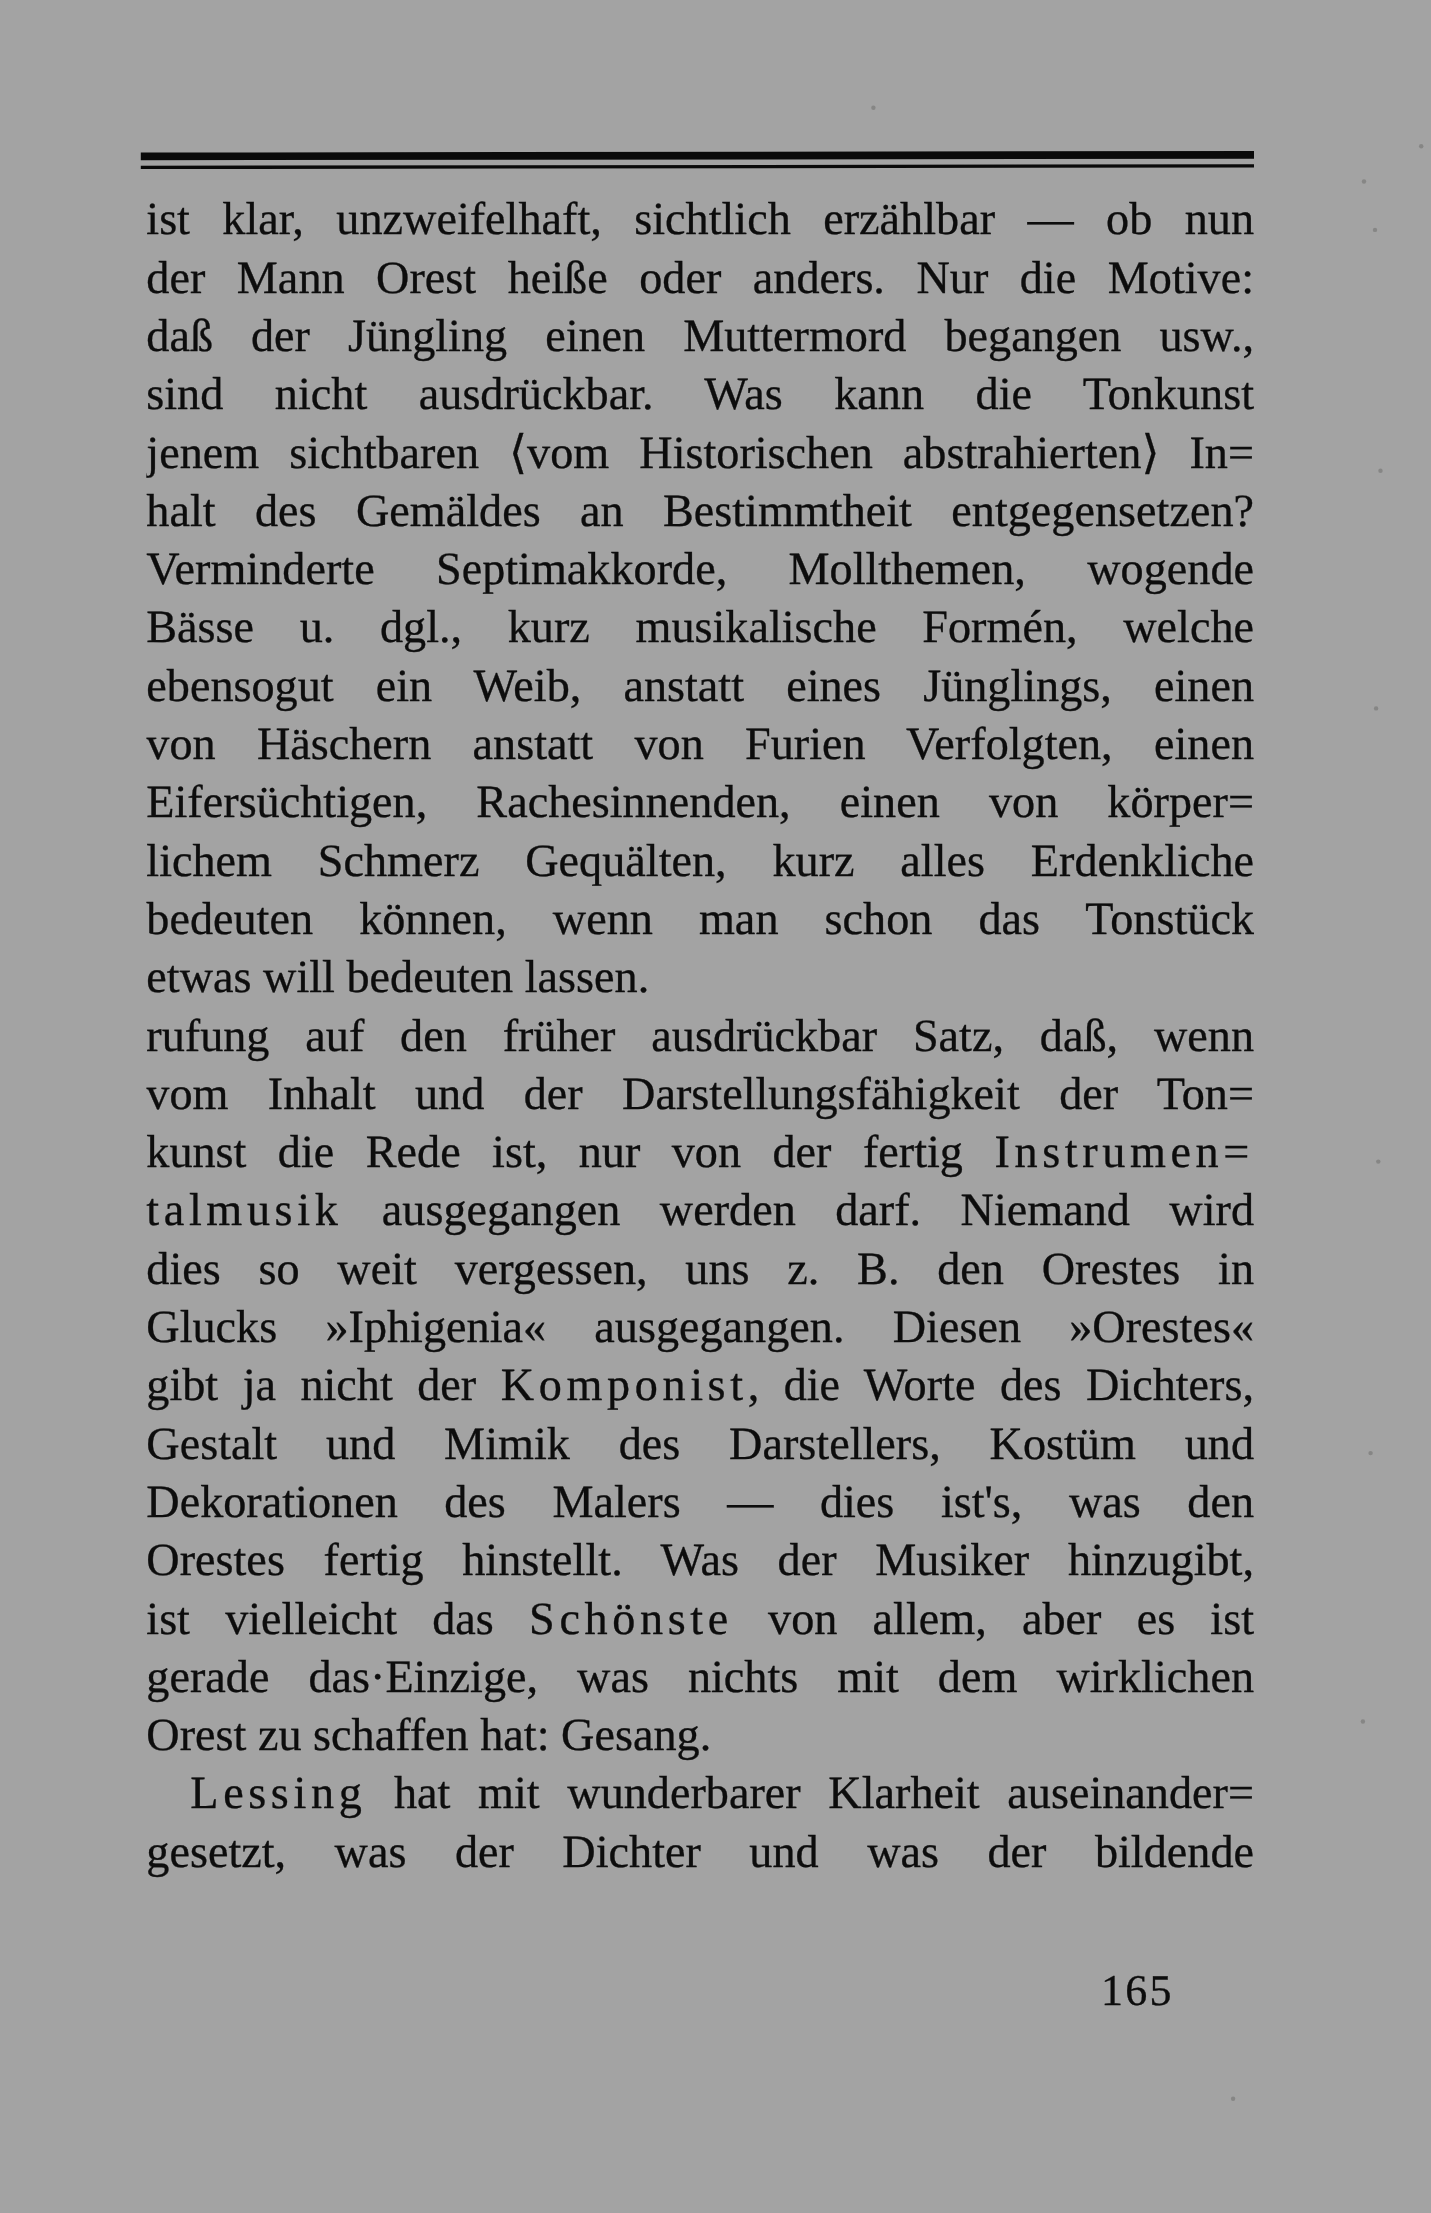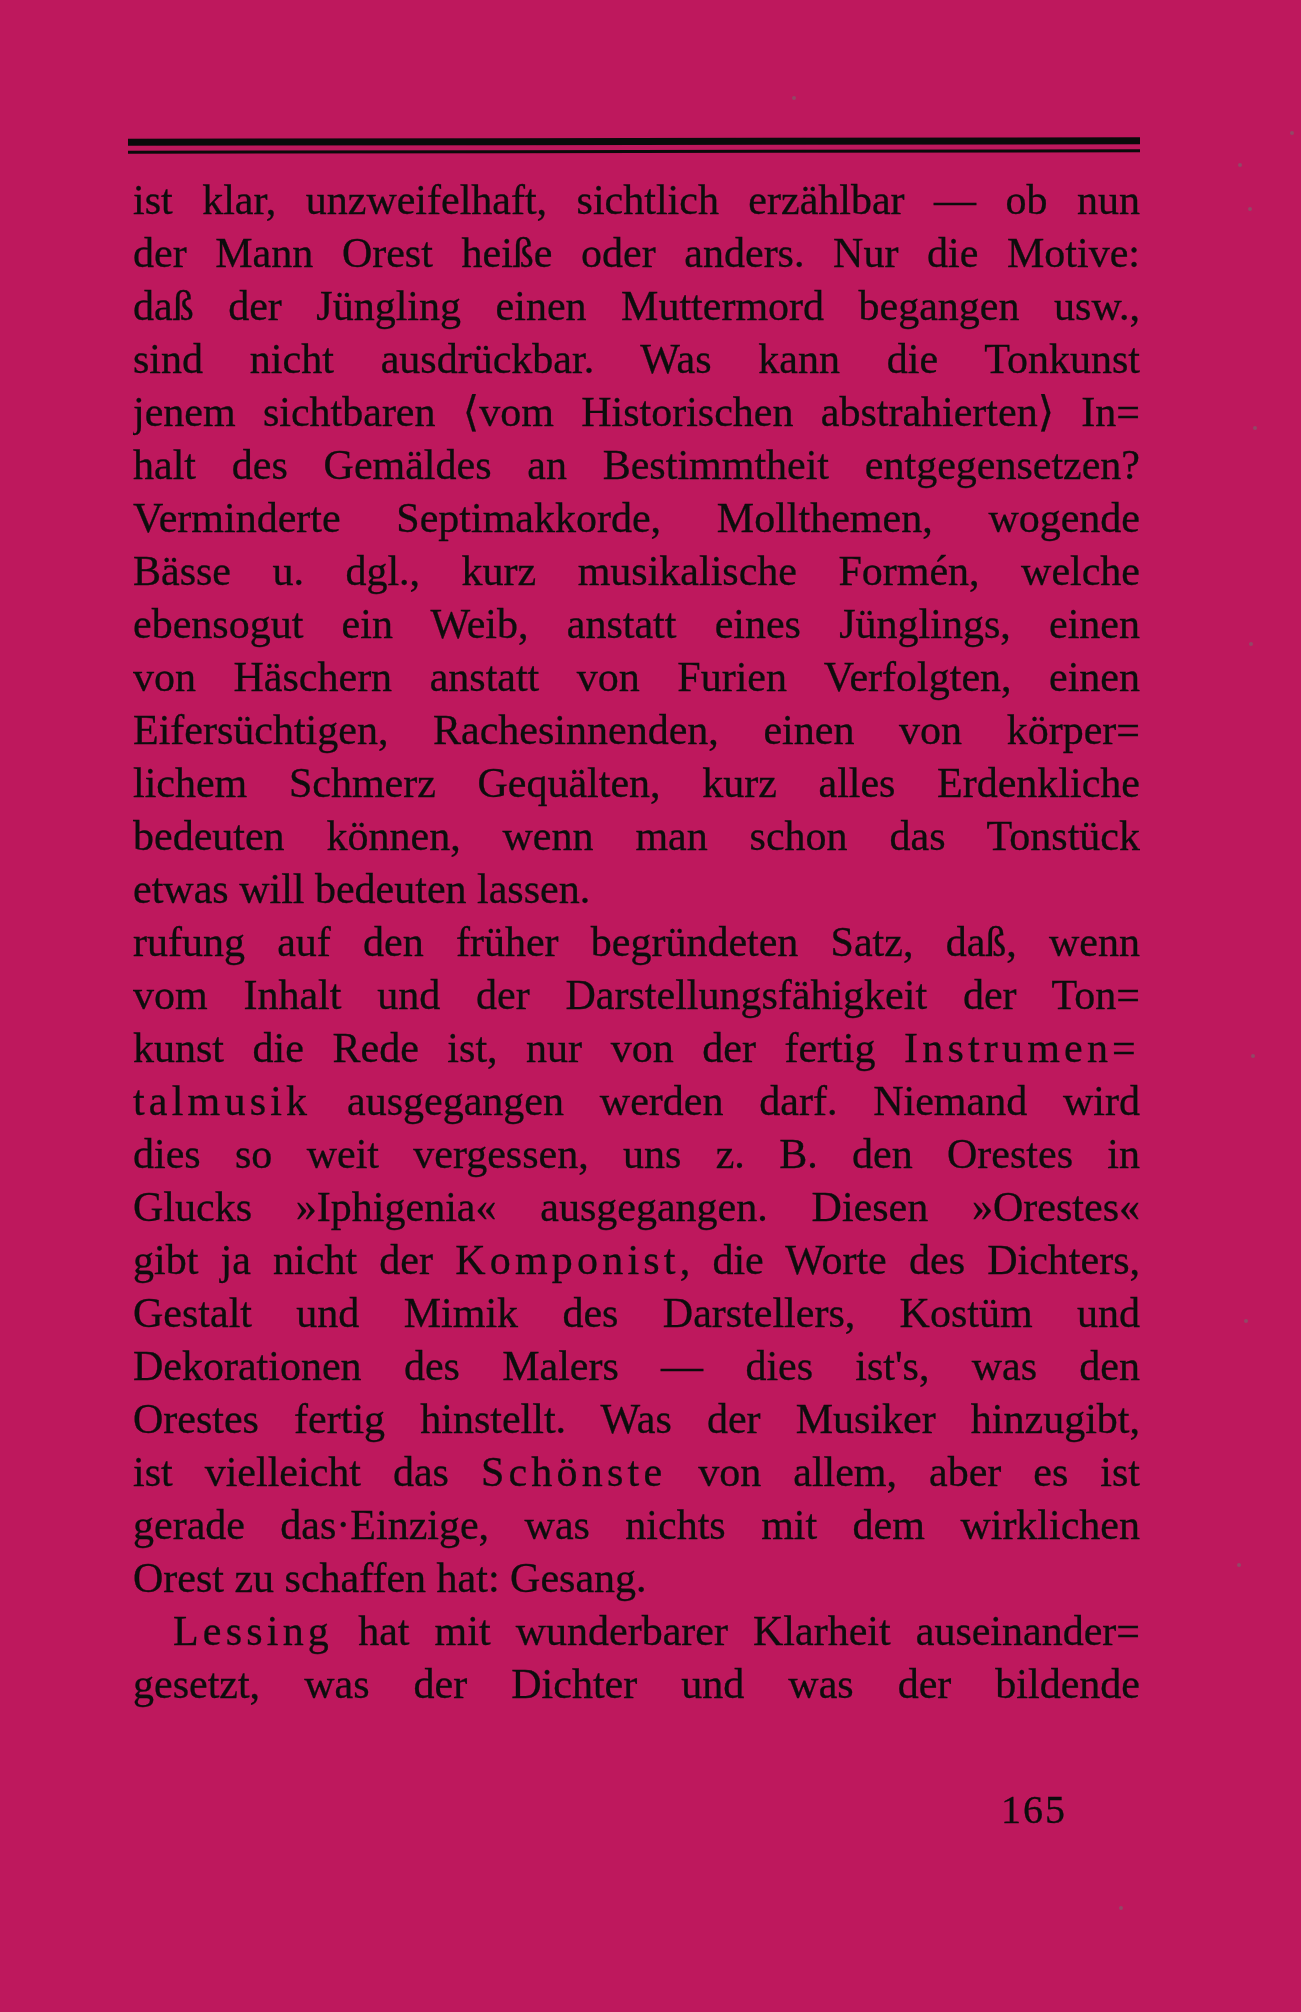--- a/index.html
+++ b/index.html
@@ -4,21 +4,21 @@
 <style>
   html, body {
     margin: 0;
     padding: 0;
     background: #e8e8e6;
   }
   .page {
     position: relative;
     width: 1301px;
     height: 2012px;
-    background: #be185d;
+    background: #a3a3a3;
     overflow: hidden;
     font-family: "Liberation Serif", "DejaVu Serif", "DejaVu Sans", serif;
     color: #0d0d0d;
   }
   .rule {
     position: absolute;
     left: 128px;
     width: 1012px;
     background: #0a0a0a;
   }
@@ -80,21 +80,21 @@
       <div class="line"><span>jenem sichtbaren ⟨vom Historischen abstrahierten⟩ In=</span></div>
       <div class="line"><span>halt des Gemäldes an Bestimmtheit entgegensetzen?</span></div>
       <div class="line"><span>Verminderte Septimakkorde, Mollthemen, wogende</span></div>
       <div class="line"><span>Bässe u. dgl., kurz musikalische Formén, welche</span></div>
       <div class="line"><span>ebensogut ein Weib, anstatt eines Jünglings, einen</span></div>
       <div class="line"><span>von Häschern anstatt von Furien Verfolgten, einen</span></div>
       <div class="line"><span>Eifersüchtigen, Rachesinnenden, einen von körper=</span></div>
       <div class="line"><span>lichem Schmerz Gequälten, kurz alles Erdenkliche</span></div>
       <div class="line"><span>bedeuten können, wenn man schon das Tonstück</span></div>
       <div class="line flush"><span>etwas will bedeuten lassen.</span></div>
-      <div class="line"><span>rufung auf den früher begründeten Satz, daß, wenn</span></div>
+      <div class="line"><span>rufung auf den früher ausdrückbar Satz, daß, wenn</span></div>
       <div class="line"><span>vom Inhalt und der Darstellungsfähigkeit der Ton=</span></div>
       <div class="line"><span>kunst die Rede ist, nur von der fertig </span><span class="sperr">Instrumen=</span></div>
       <div class="line"><span class="sperr">talmusik</span><span> ausgegangen werden darf. Niemand wird</span></div>
       <div class="line"><span>dies so weit vergessen, uns z. B. den Orestes in</span></div>
       <div class="line"><span>Glucks »Iphigenia« ausgegangen. Diesen »Orestes«</span></div>
       <div class="line"><span>gibt ja nicht der </span><span class="sperr">Komponist</span><span>, die Worte des Dichters,</span></div>
       <div class="line"><span>Gestalt und Mimik des Darstellers, Kostüm und</span></div>
       <div class="line"><span>Dekorationen des Malers — dies ist's, was den</span></div>
       <div class="line"><span>Orestes fertig hinstellt. Was der Musiker hinzugibt,</span></div>
       <div class="line"><span>ist vielleicht das </span><span class="sperr">Schönste</span><span> von allem, aber es ist</span></div>

